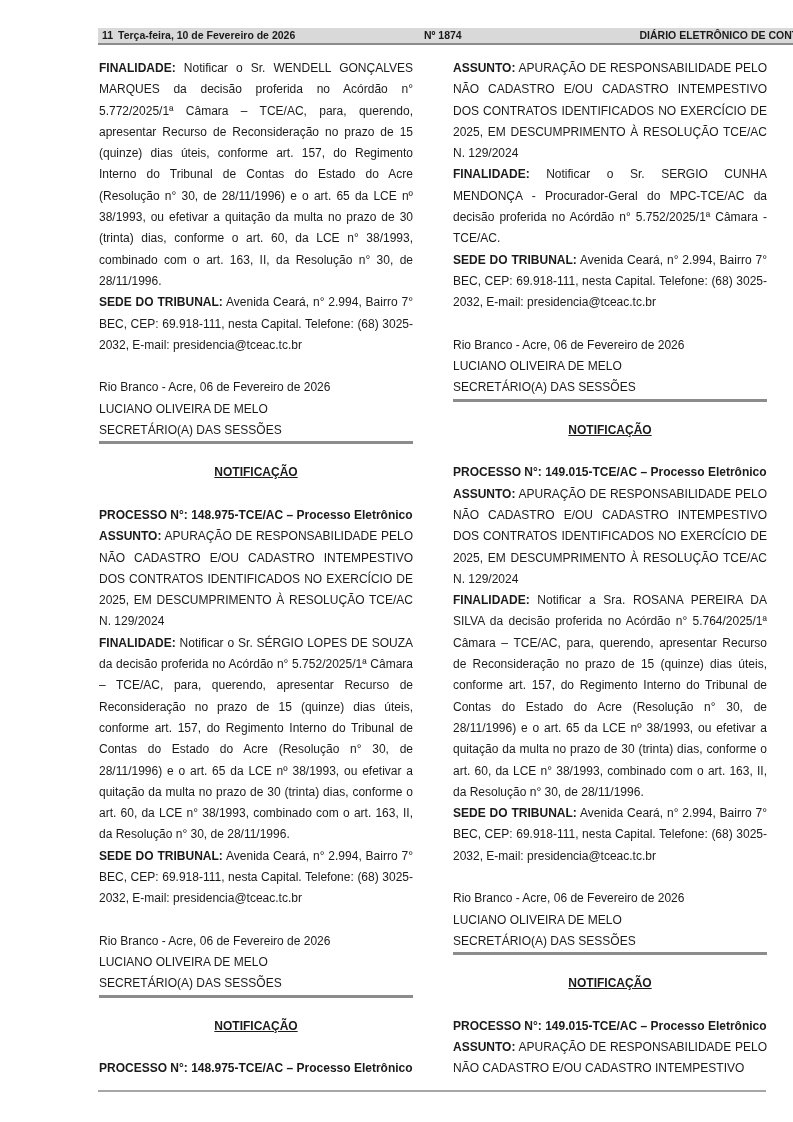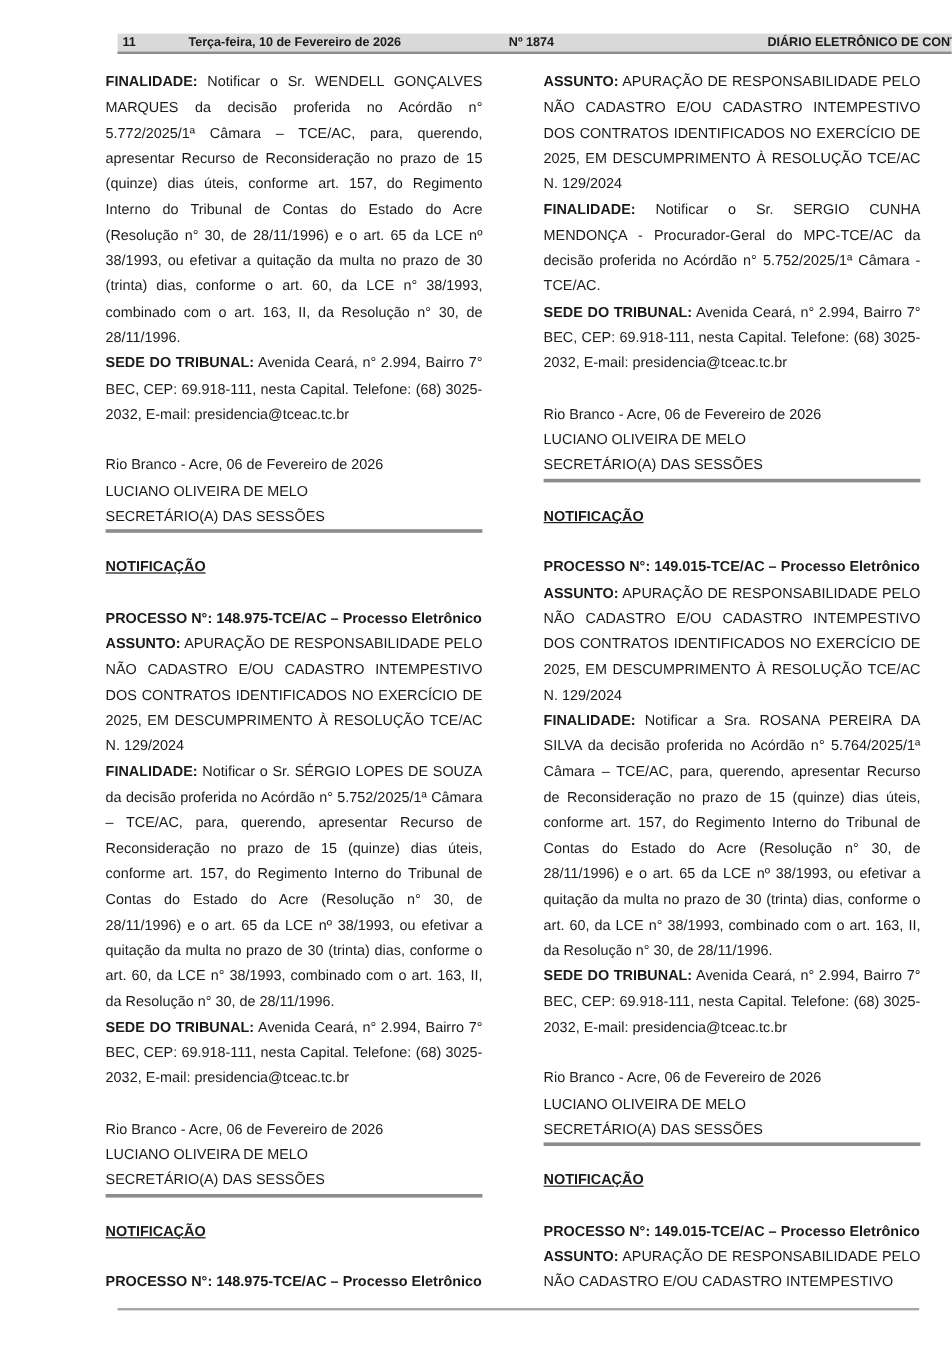--- a/index.html
+++ b/index.html
@@ -2,31 +2,31 @@
 <html><head>
 <meta charset="utf-8">
 <style>
   html, body { margin: 0; padding: 0; background: #ffffff; }
   body { width: 793px; height: 1122px; position: relative; overflow: hidden;
          font-family: "Liberation Sans", sans-serif; color: #1a1a1a; }
   .header { position: absolute; left: 98px; top: 28px; width: 668px; height: 15px;
             background: #d9d9d9; border-bottom: 2px solid #8c8c8c;
             font-size: 10.5px; font-weight: bold; line-height: 15px; padding-left: 48px; }
   .header .pg { position: absolute; left: 4px; }
-  .header .date { position: absolute; left: 20px; margin-left: 39px; }
+  .header .date { position: absolute; left: 20px; }
   .header .num { position: absolute; left: 326px; }
   .header .title { position: absolute; right: 2px; }
   .col { position: absolute; top: 58px; width: 314px; font-size: 12px; line-height: 21.3px; }
-  .col.left { left: 88px; }
+  .col.left { left: 99px; }
   .col.right { left: 453px; }
   .p { text-align: justify; margin: 0; }
   .b { font-weight: bold; }
   .blank { height: 21.3px; }
   .rule { height: 0; border-top: 3px solid #8c8c8c; margin: 0 0 0 0; width: 314px; }
-  .notif { font-weight: bold; text-decoration: underline; margin: 0; }
+  .notif { font-weight: bold; text-decoration: underline; margin: 0; text-align: center; }
   .sig { font-weight: normal; margin: 0; }
   .footer-rule { position: absolute; left: 98px; top: 1090px; width: 668px; border-top: 2px solid #a6a6a6; }
 </style>
 </head>
 <body>
 
 <div class="header">
   <span class="pg">11</span>
   <span class="date">Terça-feira, 10 de Fevereiro de 2026</span>
   <span class="num">Nº 1874</span>

